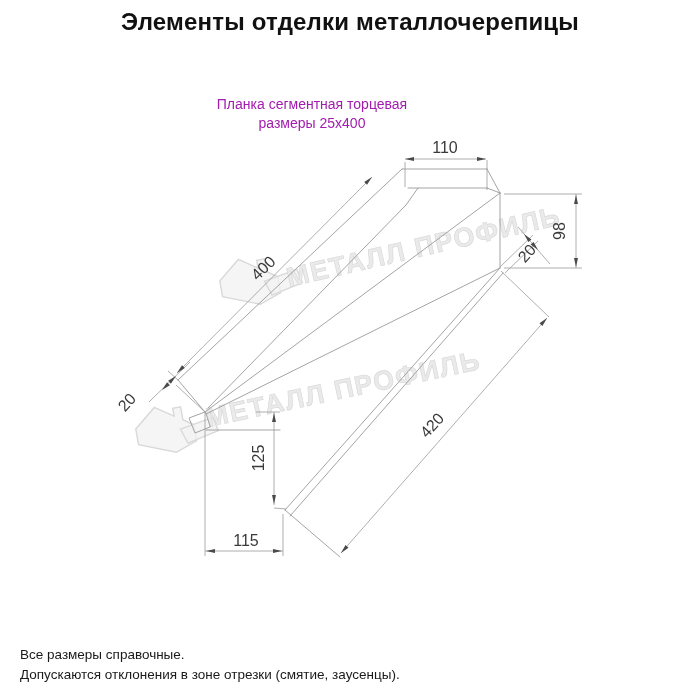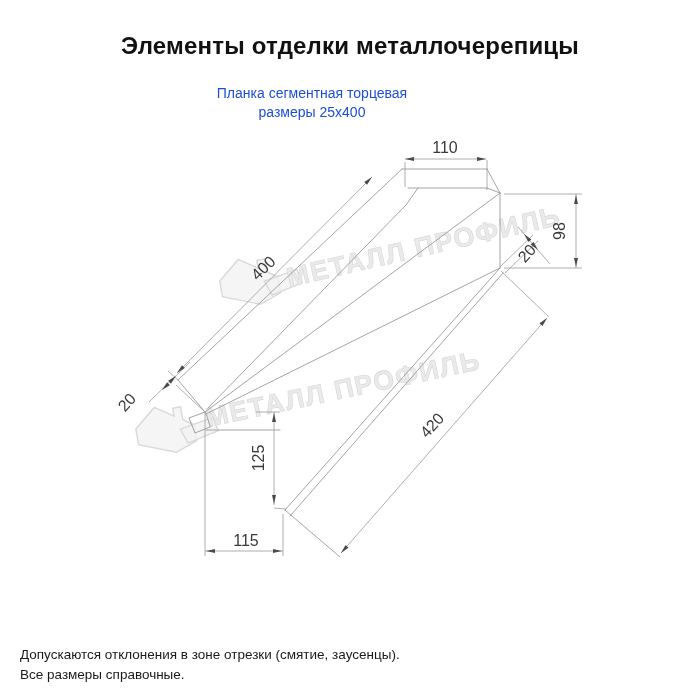--- a/index.html
+++ b/index.html
@@ -1,26 +1,26 @@
 <!DOCTYPE html>
 <html><head>
 <meta charset="utf-8">
 <style>
   html,body{margin:0;padding:0;background:#fff;}
   .page{
     position:relative;width:700px;height:700px;background:#fff;overflow:hidden;
     font-family:"Liberation Sans", sans-serif;color:#1a1a1a;
   }
   .title{
-    position:absolute;top:32px;left:0;width:700px;text-align:center;
+    position:absolute;top:8px;left:0;width:700px;text-align:center;
     font-size:24px;font-weight:bold;letter-spacing:0.2px;color:#111;
   }
   .subtitle{
-    position:absolute;top:84px;left:62px;width:500px;text-align:center;
-    font-size:14px;line-height:19px;color:#1d4ed8;
+    position:absolute;top:95px;left:62px;width:500px;text-align:center;
+    font-size:14px;line-height:19px;color:#a21caf;
   }
   .footer{
     position:absolute;left:20px;top:645px;font-size:13.5px;line-height:20px;color:#1a1a1a;
   }
   svg{position:absolute;left:0;top:0;}
   .thin{stroke:#9a9a9a;stroke-width:0.9;fill:none;stroke-linecap:round;}
   .dimline{stroke:#9a9a9a;stroke-width:0.8;fill:none;}
   .arrow{fill:#4a4a4a;}
   .dimtext{font-family:"Liberation Sans",sans-serif;font-size:16px;fill:#3a3a3a;}
   .wm-text{
@@ -175,17 +175,17 @@
       <text class="dimtext" text-anchor="middle" transform="translate(531,257) rotate(-48)">20</text>
       <text class="dimtext" text-anchor="middle" transform="translate(267,272) rotate(-44)">400</text>
       <text class="dimtext" text-anchor="middle" transform="translate(436,429) rotate(-47)">420</text>
       <text class="dimtext" text-anchor="middle" transform="translate(131,406) rotate(-48)">20</text>
       <text class="dimtext" text-anchor="middle" transform="translate(264,458) rotate(-90)">125</text>
       <text class="dimtext" x="246" y="546" text-anchor="middle">115</text>
     </g>
   </svg>
 
   <div class="footer">
+    <div>Все размеры справочные.</div>
     <div>Допускаются отклонения в зоне отрезки (смятие, заусенцы).</div>
-    <div>Все размеры справочные.</div>
   </div>
 
 </div>
 
 </body></html>

